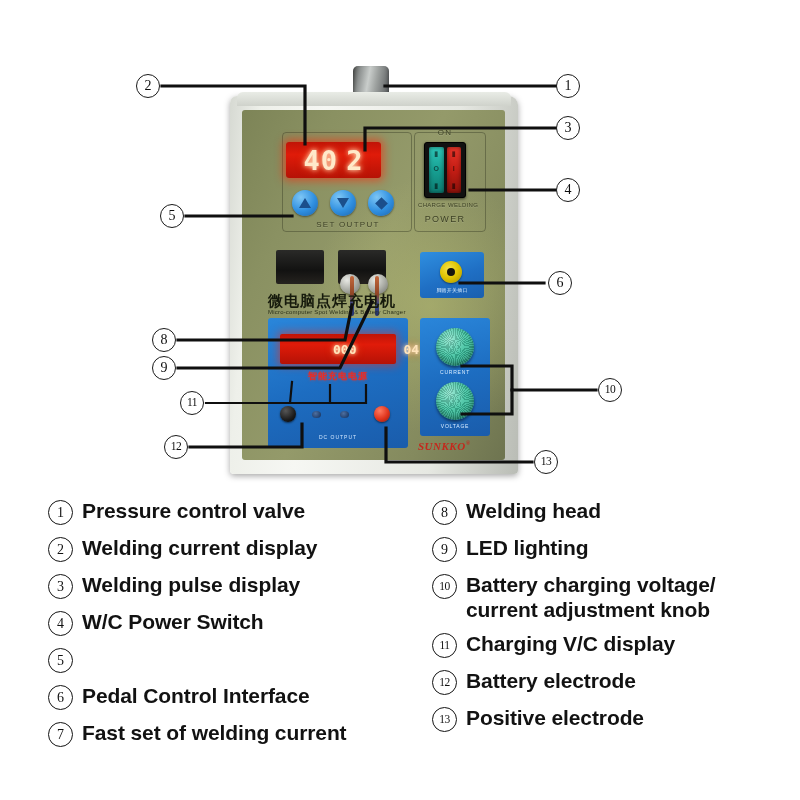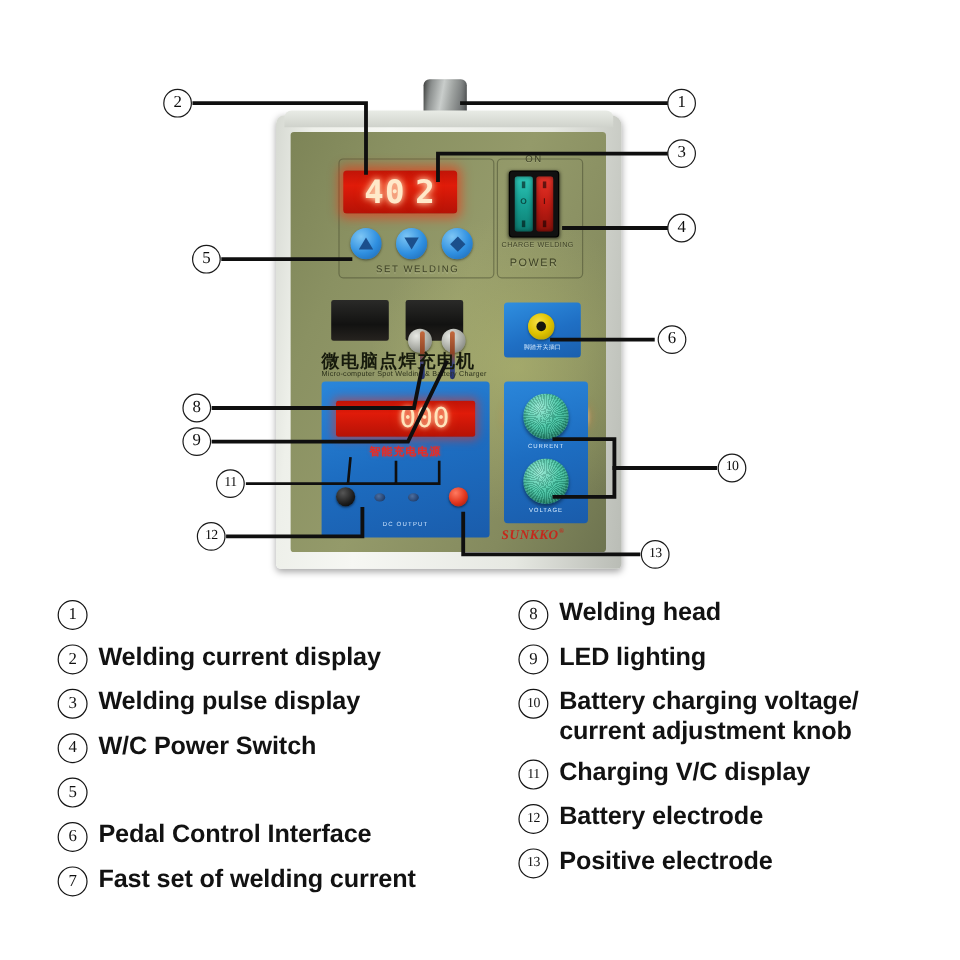--- a/index.html
+++ b/index.html
@@ -289,22 +289,22 @@
     left:12px; top:16px;
     width:116px; height:30px;
     background: linear-gradient(180deg,#c01407 0%,#e01b09 35%,#b51206 100%);
     border-radius:2px;
     display:flex; align-items:center; justify-content:space-between;
     padding:0 6px; box-sizing:border-box;
     box-shadow:0 0 8px 2px rgba(255,40,10,.5);
   }
   .seg-s {
     font-family:"DejaVu Sans Mono", monospace;
-    font-weight:400;
-    font-size:23px;
+    font-weight:700;
+    font-size:13px;
     line-height:19px;
     color:#ffe4bb;
     text-shadow:0 0 4px #fff0cc,0 0 9px #ff6a2e;
     padding-left:47px;
   }
   .charge-cn {
     position:absolute; left:0; right:0; top:52px;
     text-align:center;
     font-family:"DejaVu Sans", sans-serif;
     font-weight:700;
@@ -473,21 +473,21 @@
           <div class="rbtn b1">
             <span class="tri-up"></span>
           </div>
           <div class="rbtn b2">
             <span class="tri-dn"></span>
           </div>
           <div class="rbtn b3">
             <span class="diamond"></span>
           </div>
         </div>
-        <div class="panel-label lbl-setcurrent">SET WELDING</div>
+        <div class="panel-label lbl-setcurrent">SET OUTPUT</div>
 
         <div class="panel-label lbl-on">ON</div>
         <div class="switch">
           <div class="rock teal">
             <span class="gl top">▮</span>
             <span class="gl mid">O</span>
             <span class="gl bot">▮</span>
           </div>
           <div class="rock red">
             <span class="gl top">▮</span>
@@ -610,20 +610,21 @@
       <span>12</span>
     </div>
   <div class="marker wide" style="left:534px; top:450px;">
       <span>13</span>
     </div>
 
   <div class="legend">
     <div class="legend-col left" id="legend-left">
         <div class="leg-item">
           <div class="leg-num">1</div>
+          <div class="leg-text">Pressure control valve</div>
         </div>
         <div class="leg-item">
           <div class="leg-num">2</div>
           <div class="leg-text">Welding current display</div>
         </div>
         <div class="leg-item">
           <div class="leg-num">3</div>
           <div class="leg-text">Welding pulse display</div>
         </div>
         <div class="leg-item">

